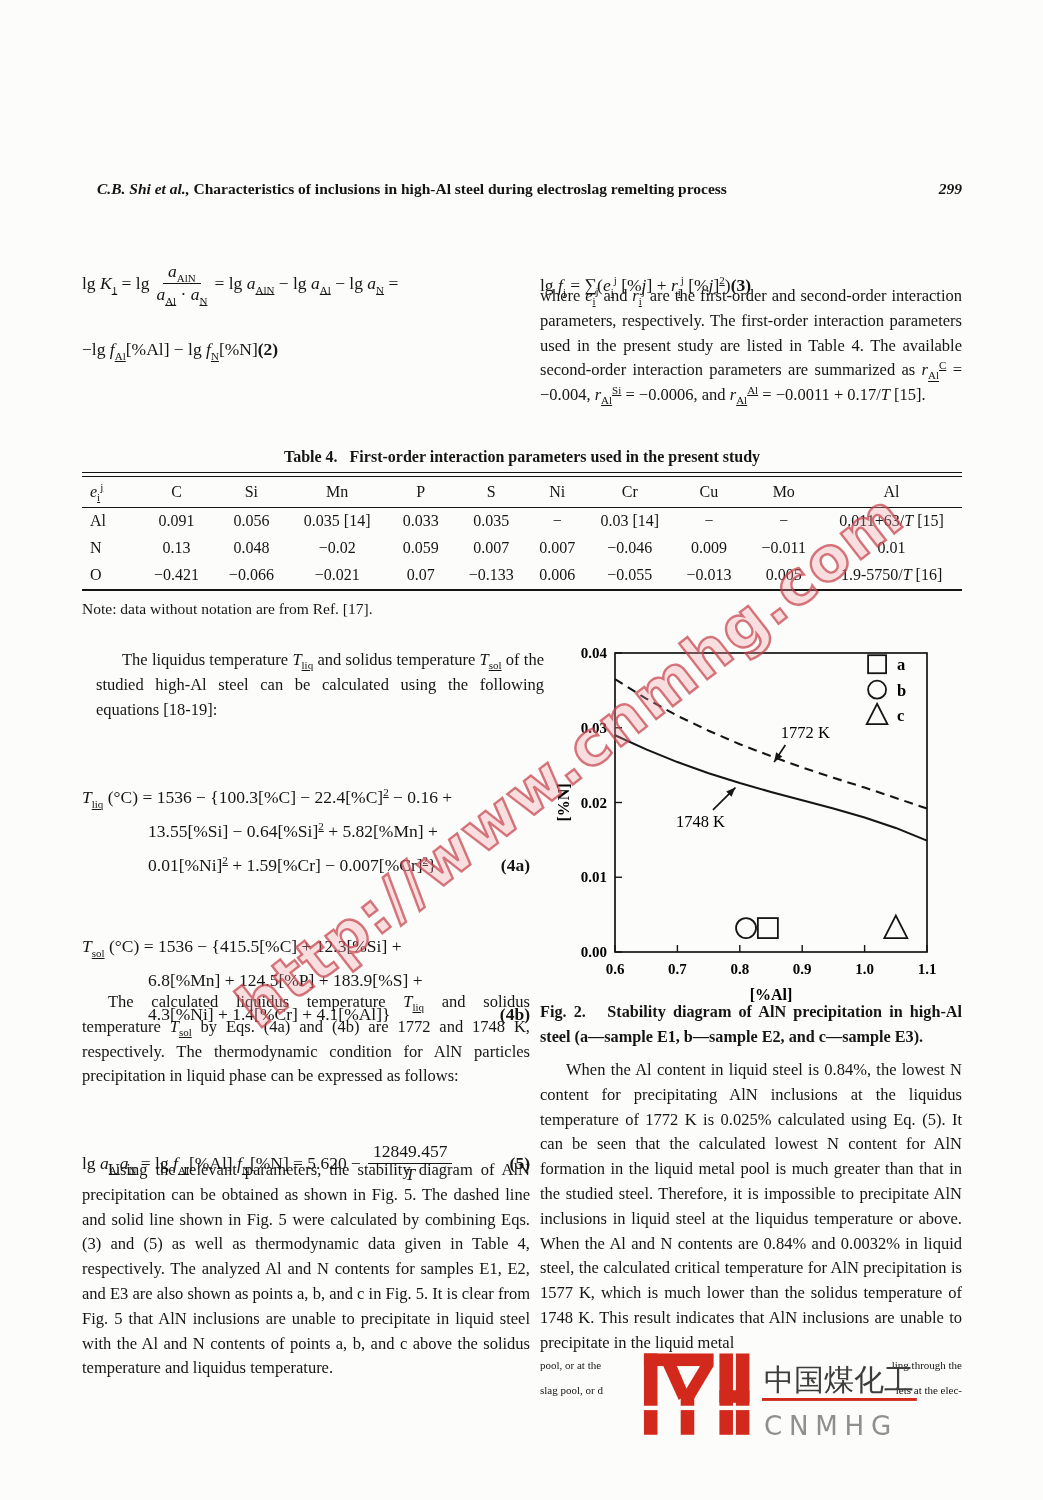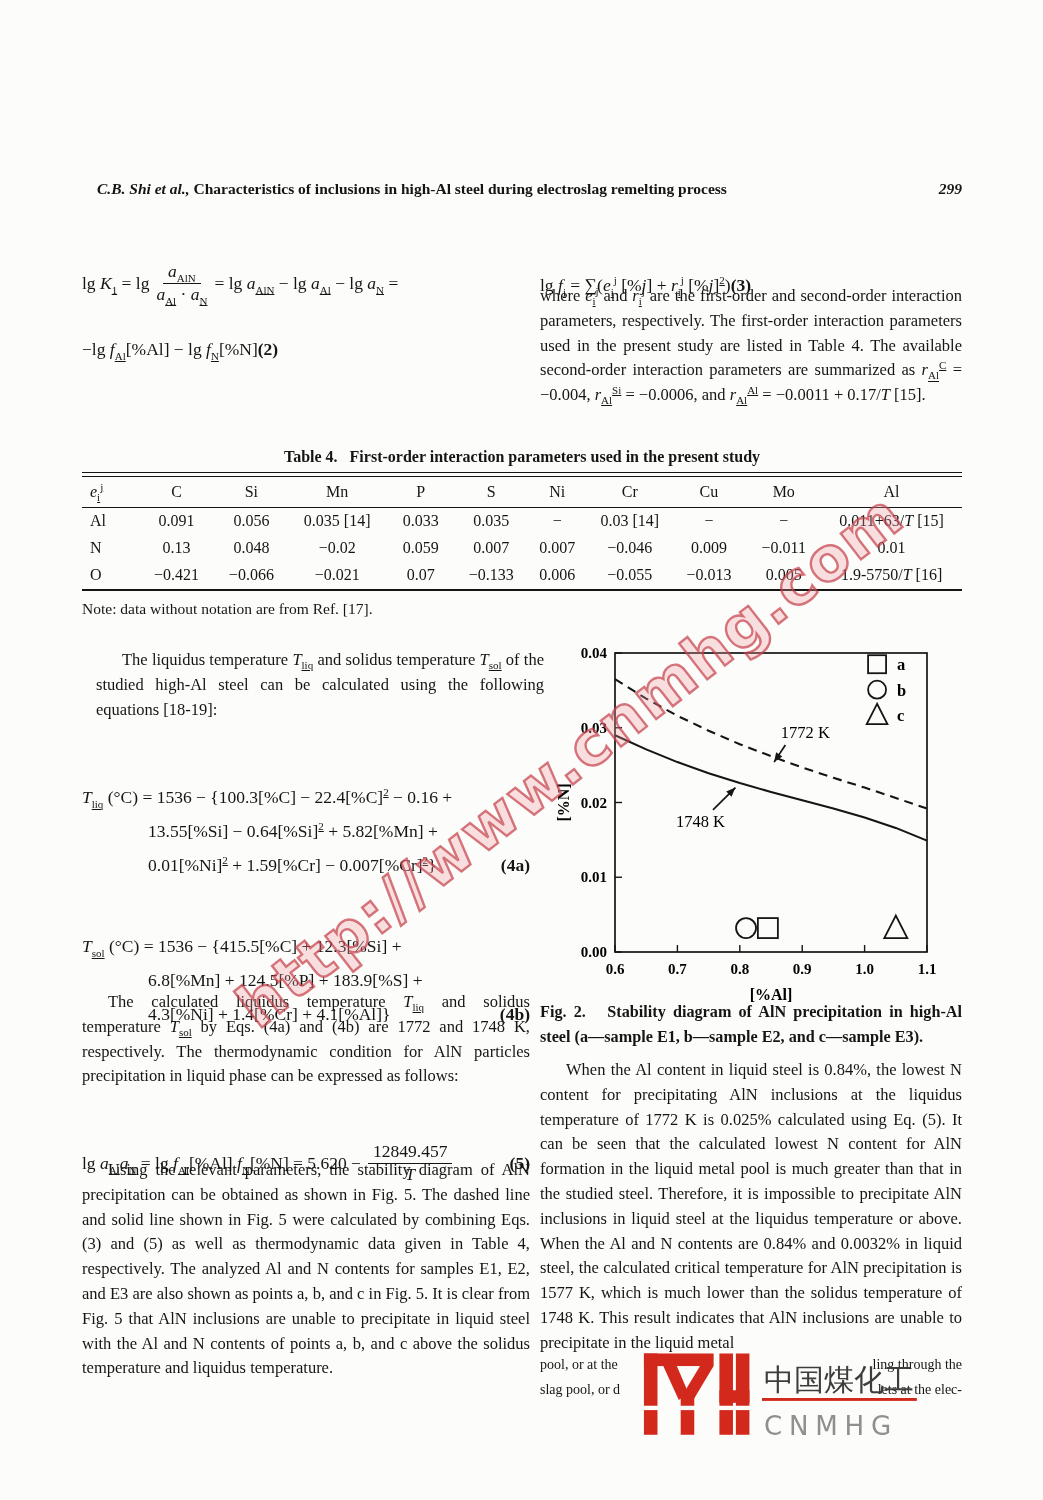--- a/index.html
+++ b/index.html
@@ -28,21 +28,21 @@
   table{width:100%;border-collapse:collapse;border-top:1.6px solid #151515;border-bottom:2.2px solid #151515;table-layout:fixed;}
   th,td{font-size:16px;text-align:center;padding:4.5px 2px;font-weight:normal;}
   thead th{border-bottom:1.6px solid #151515;padding:6px 2px;}
   .tbl-note{position:absolute;left:82px;top:600px;font-size:15.5px;}
   
   .figcap{font-weight:bold;font-size:16.2px;line-height:25px;}
   .tick{font-family:"Liberation Serif",serif;font-size:15px;font-weight:600;}
   .axlabel{font-family:"Liberation Serif",serif;font-size:16px;font-weight:600;}
   .anno{font-family:"Liberation Serif",serif;font-size:16.5px;}
   
-  .fragline{display:flex;justify-content:space-between;font-size:14px;line-height:24.8px;}
+  .fragline{display:flex;justify-content:space-between;font-size:11px;line-height:24.8px;}
   .logo{z-index:6;}
   .logo text.zh{font-family:"DejaVu Sans",sans-serif;}
   .logo text.en{font-family:"DejaVu Sans",sans-serif;letter-spacing:7px;}
   
   .watermark{position:absolute;left:180px;top:540px;width:780px;height:440px;
         display:flex;align-items:center;justify-content:center;
         transform:rotate(-38deg);font-family:"DejaVu Sans",sans-serif;font-weight:700;
         font-size:60px;letter-spacing:2px;color:rgba(238,152,160,0.30);
         -webkit-text-stroke:2.4px rgba(196,62,72,0.70);
         pointer-events:none;z-index:5;white-space:nowrap;}

